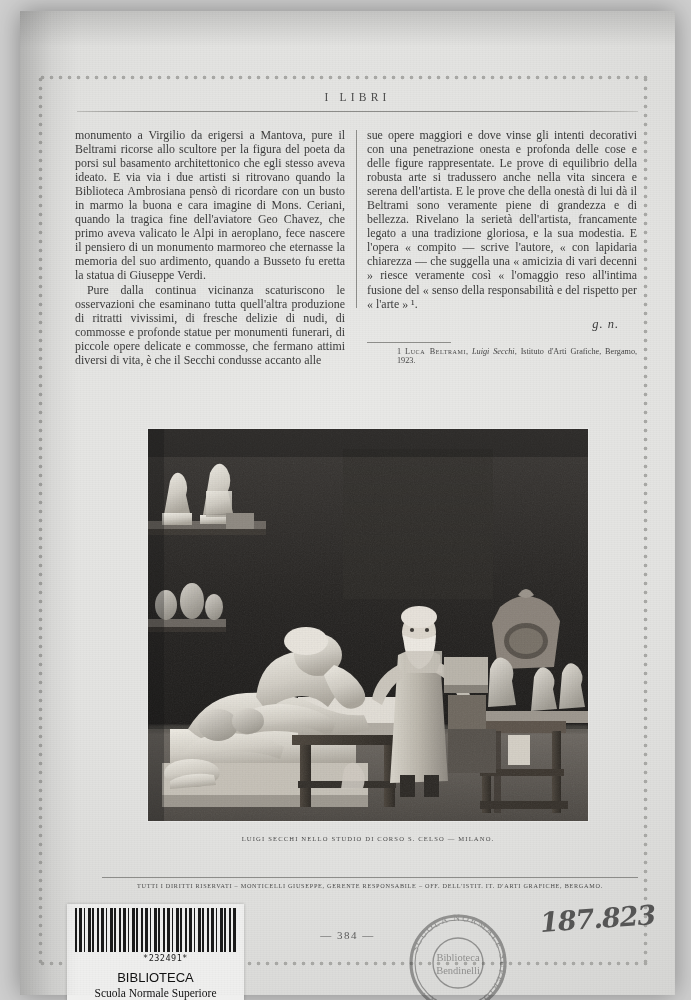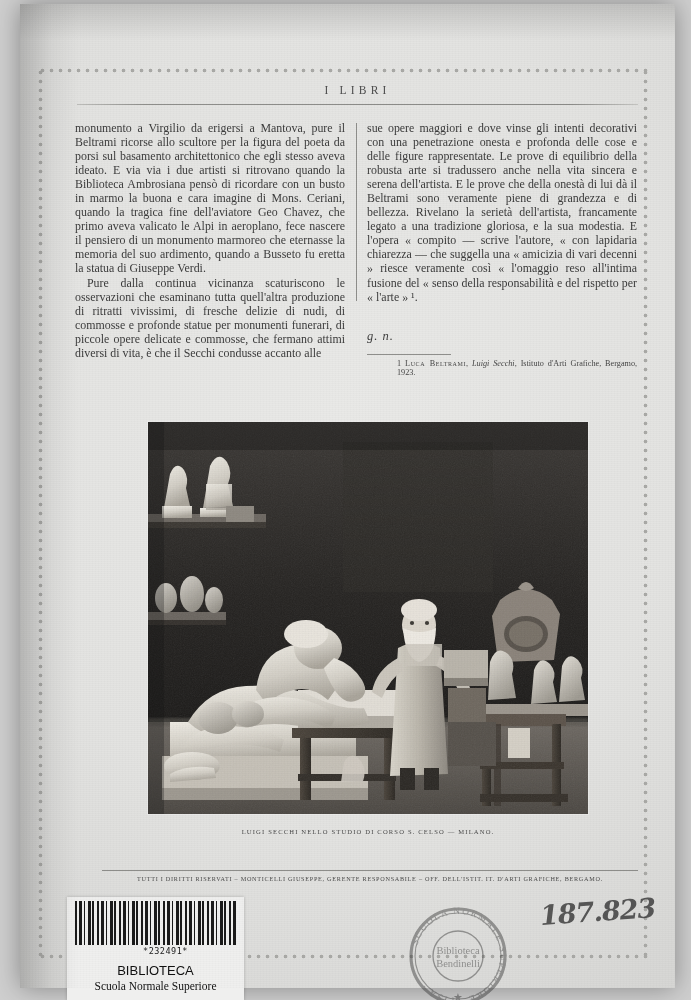--- a/index.html
+++ b/index.html
@@ -13,21 +13,21 @@
     height: 1000px;
     overflow: hidden;
     background: #cfcfcf;
     font-family: "Liberation Serif", serif;
   }
 
   
   #paper {
     position: absolute;
     left: 20px;
-    top: 4px;
+    top: 11px;
     width: 655px;
     height: 984px;
     background:
       radial-gradient(ellipse 120% 90% at 48% 42%, #e9e9e7 0%, #e3e3e1 45%, #d6d6d4 78%, #c9c9c7 100%);
     box-shadow: 0 0 24px rgba(0,0,0,0.35);
   }
   
   #grain {
     position: absolute;
     inset: 0;
@@ -113,21 +113,22 @@
   .col-rule {
     position: absolute;
     left: 281px;
     top: 2px;
     width: 1px;
     height: 178px;
     background: #8e8e8b;
   }
 
   .sig {
-    margin-top: 25px;
+    margin-top: 6px;
+    text-align: right;
     padding-right: 18px;
     font-style: italic;
     font-size: 12.5px;
     color: #3d3d3d;
     letter-spacing: 1px;
   }
 
   .fn-rule {
     margin: 10px 0 4px 0;
     width: 84px;
@@ -474,20 +475,21 @@
           <rect x="0" y="0" width="16" height="392" fill="#151413" opacity=".30"></rect>
         </svg>
       </div>
     </div>
 
     <div class="caption">LUIGI SECCHI NELLO STUDIO DI CORSO S. CELSO — MILANO.</div>
 
     <div id="colophon-rule"></div>
     <div id="colophon">TUTTI I DIRITTI RISERVATI – MONTICELLI GIUSEPPE, GERENTE RESPONSABILE – OFF. DELL'ISTIT. IT. D'ARTI GRAFICHE, BERGAMO.</div>
 
+    <div id="folio">— 384 —</div>
 
     <div id="barcode-label">
       <div id="bars"></div>
       <div id="barcode-num">*232491*</div>
       <div id="lib-name1">BIBLIOTECA</div>
       <div id="lib-name2">Scuola Normale Superiore</div>
     </div>
 
     <div id="stamp">
       <svg viewBox="0 0 112 112" width="112" height="112">

